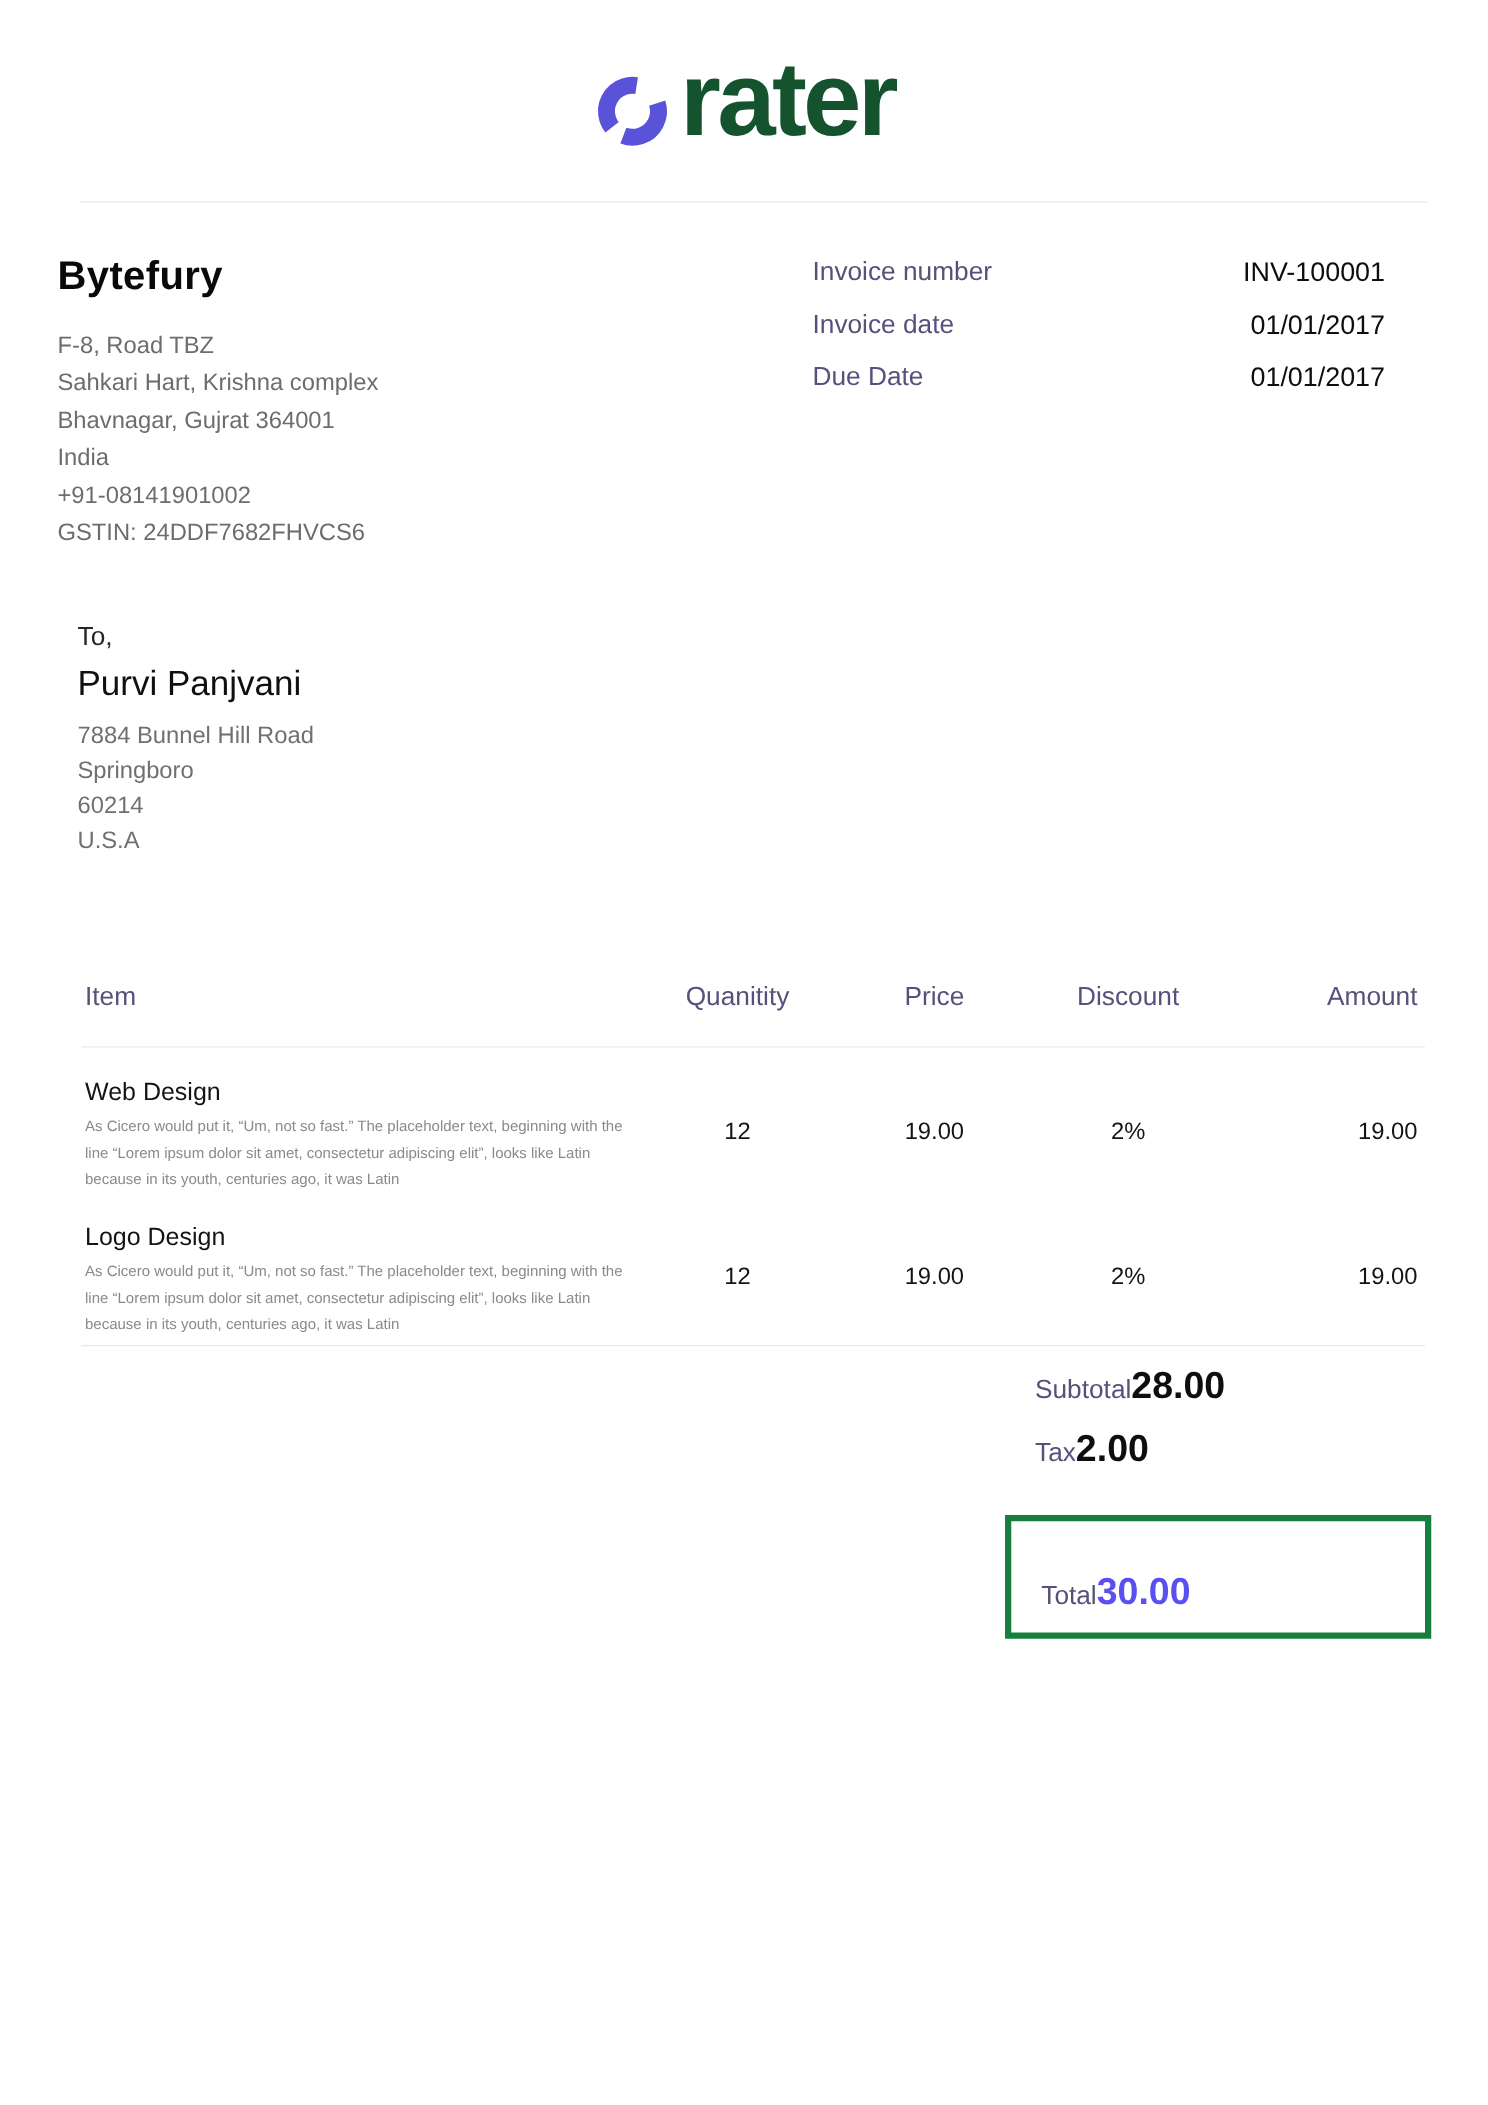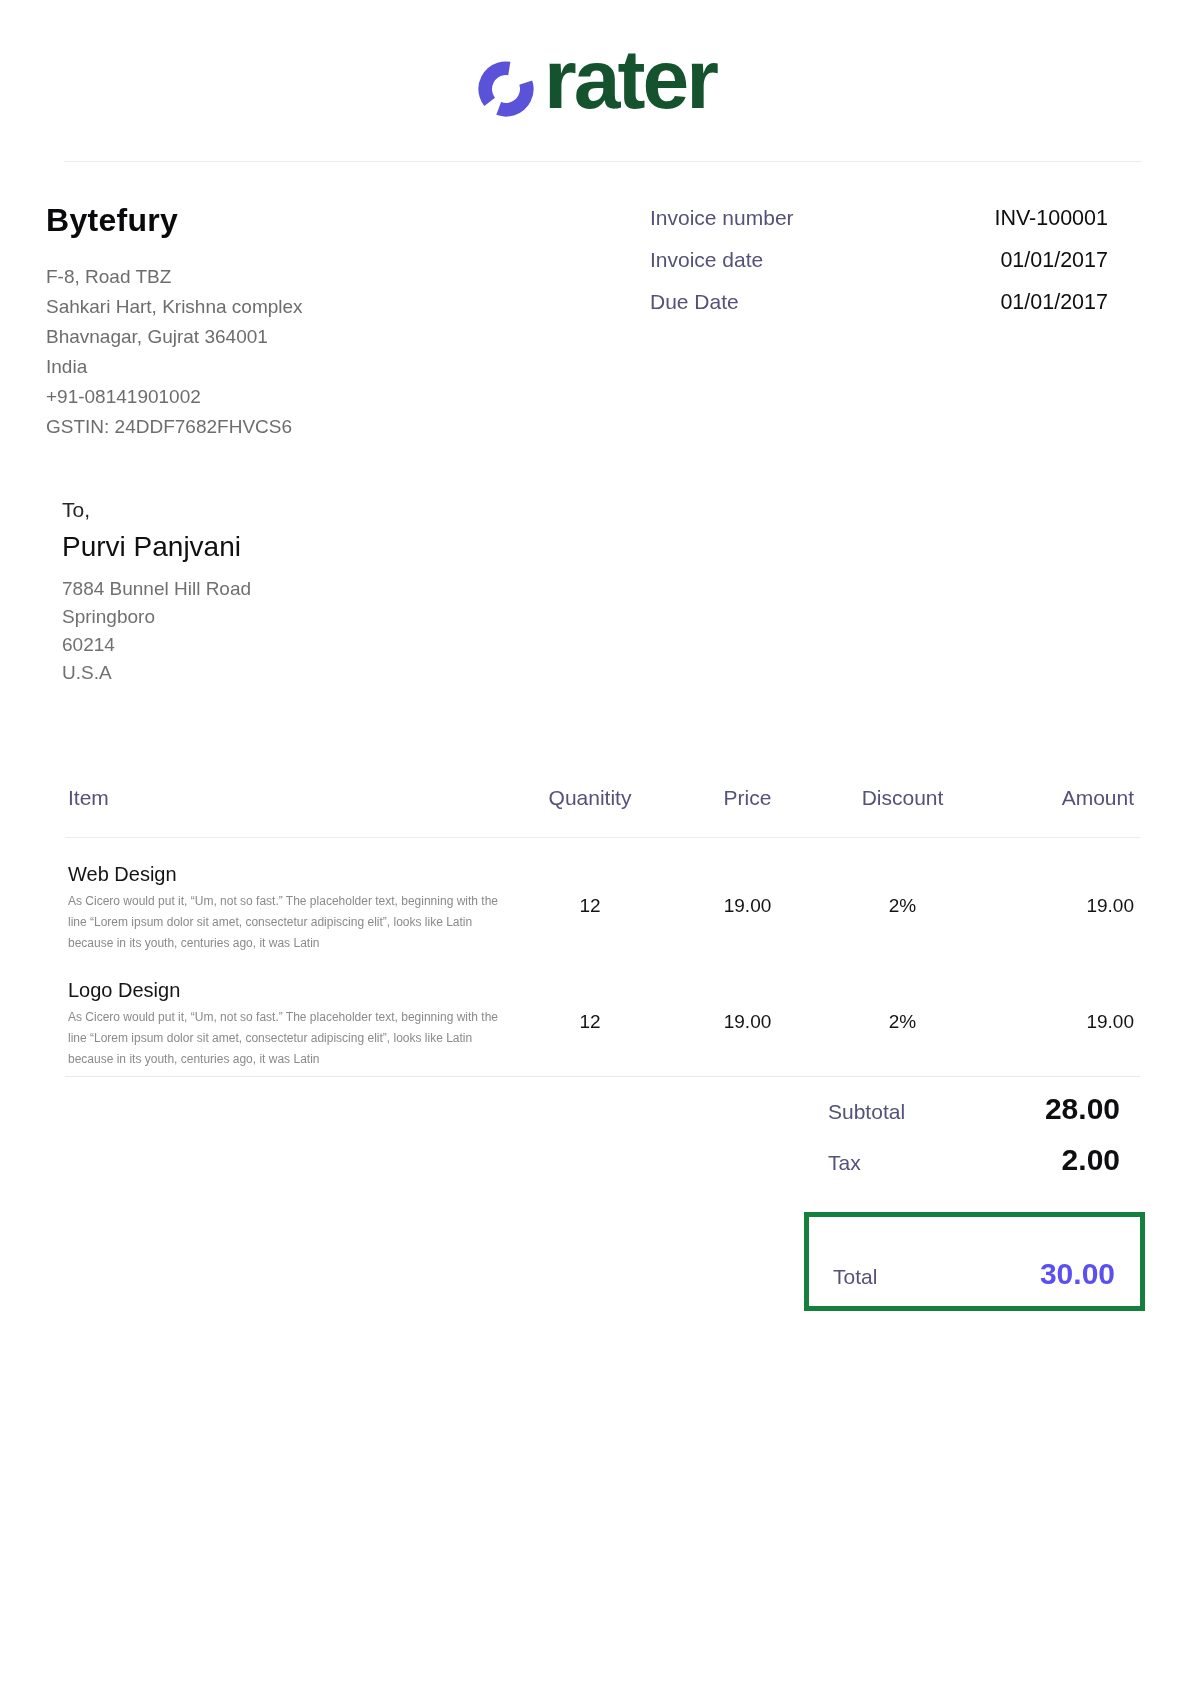--- a/index.html
+++ b/index.html
@@ -48,21 +48,21 @@
   .c-amt { text-align:right; padding-right:6px; }
   .trow { padding-top:23px; }
   .item-name { font-size:20px; color:#141416; line-height:26px; }
   .item-desc { margin-top:4px; font-size:12px; color:#8a8a8a; line-height:21px; width:440px; }
   .num { font-size:19px; color:#141416; padding-top:33px; line-height:24px; }
 
   .items-divider { margin-top:6px; border-top:1px solid #e9e9ec; }
 
   
   .totals { position:absolute; top:1094px; left:804px; width:341px; }
-  .tot-row { display:flex; justify-content:space-between; align-items:baseline;
+  .tot-row { display:flex; align-items:baseline;
              padding:0 25px 0 24px; line-height:30px; }
   .tot-row + .tot-row { margin-top:18px; }
   .tot-label { font-size:21px; color:#54517a; }
   .tot-value { font-size:30px; font-weight:600; color:#0e0e10; }
   .total-box { margin-top:34px; border:5px solid #15803d; padding:14px 0; }
   .grand-value { color:#5a4ff0;margin-top:28px; }
 </style>
 </head>
 <body>
 

